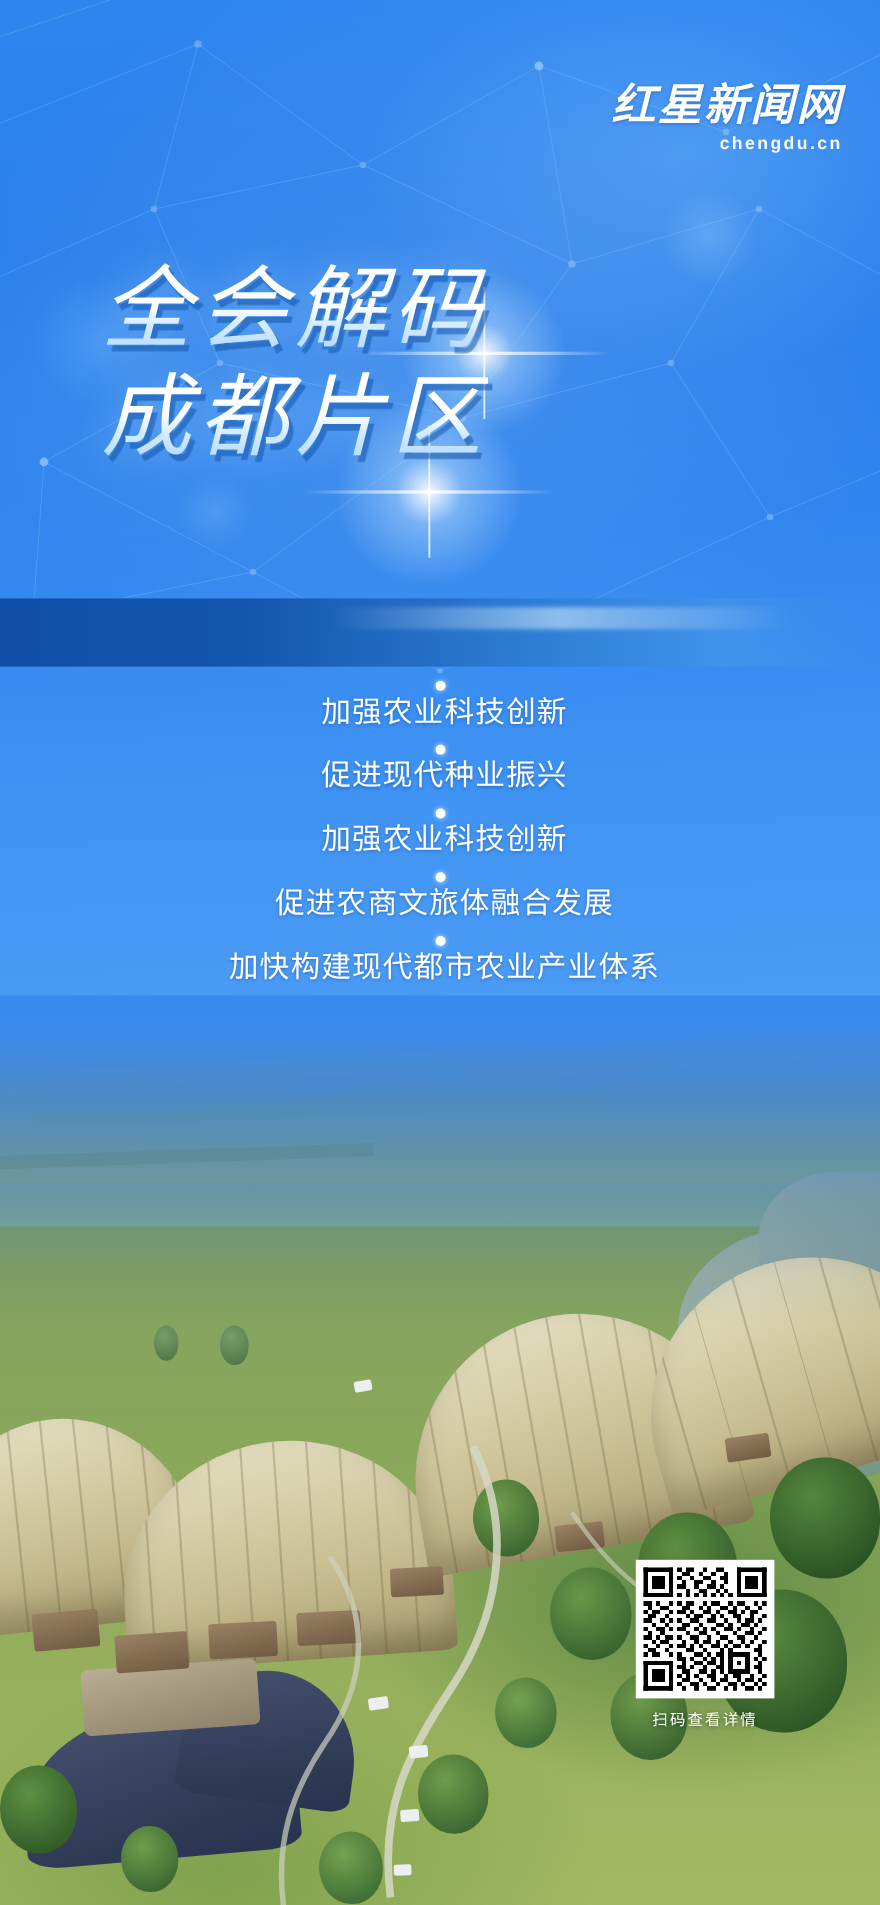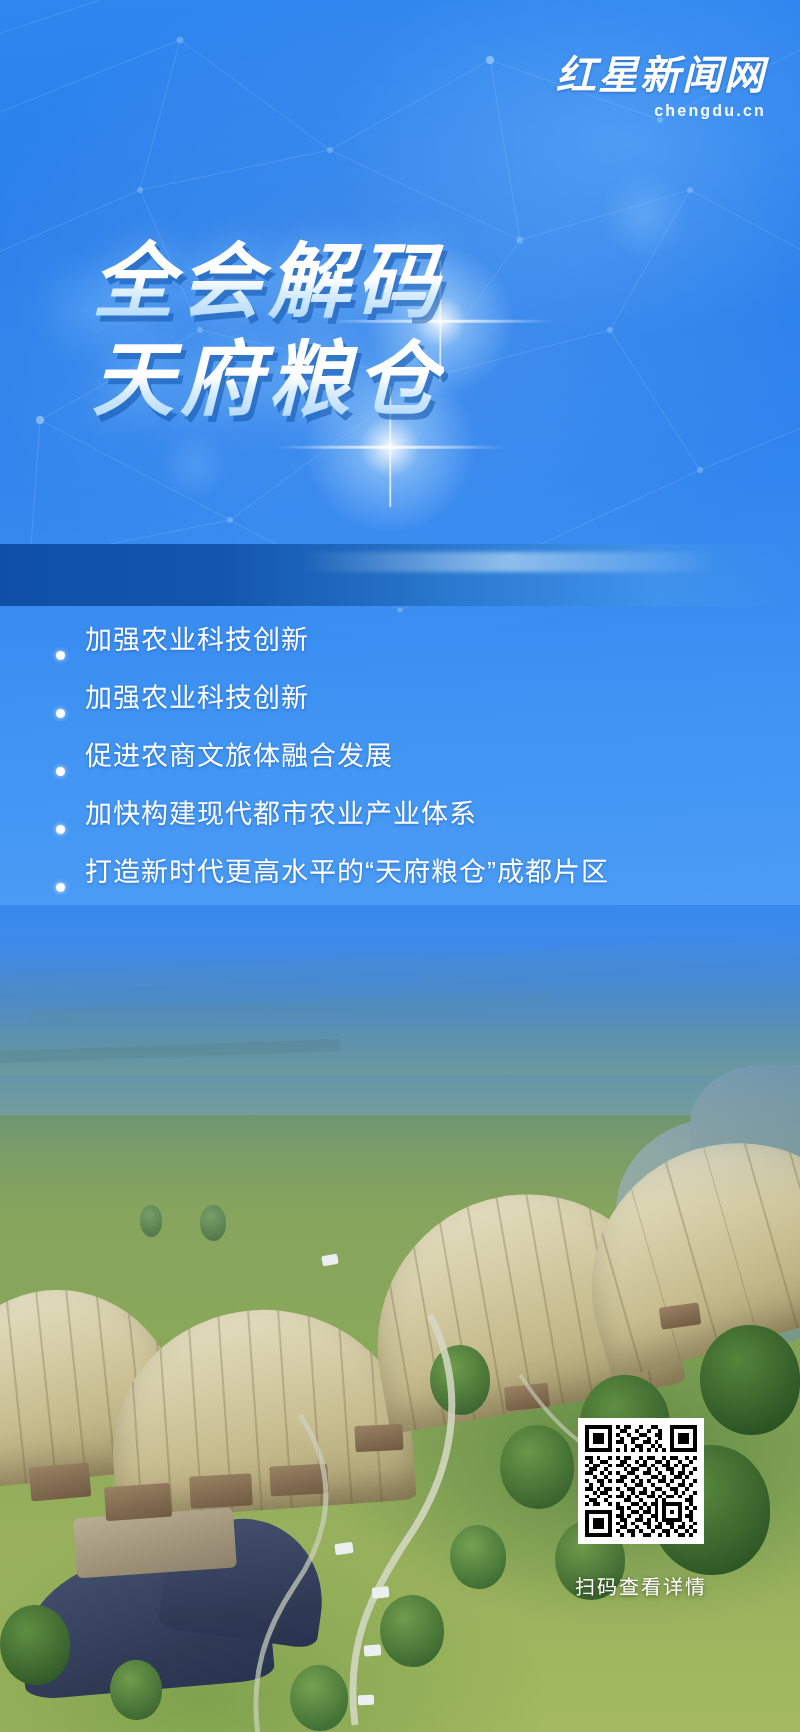--- a/index.html
+++ b/index.html
@@ -32,42 +32,42 @@
   .mesh{position:absolute;left:0;top:0;width:800px;height:640px;opacity:.55;}
   .mesh line{stroke:#9ed2ff;stroke-width:.9;opacity:.45;}
   .mesh circle{fill:#bfe2ff;opacity:.6;}
   .mesh .glow{fill:#d8eeff;opacity:.85;}
 
   
   .bokeh{position:absolute;border-radius:50%;pointer-events:none;}
 
   
   .logo{
-    position:absolute;right:34px;top:56px;
+    position:absolute;right:34px;top:76px;
     text-align:right;line-height:1;
     color:#fff;
   }
   .logo-cn{
     font-family:"Liberation Serif","DejaVu Serif",serif;
     font-size:40px;font-weight:700;letter-spacing:2px;
     color:#ffffff;
     text-shadow:0 1px 3px rgba(0,40,100,.35);
     font-style:italic;
   }
   .logo-en{
     margin-top:7px;
     font-size:16px;letter-spacing:2.2px;font-weight:700;
     color:#ffffff;opacity:.96;
   }
 
   
   .title-wrap{position:absolute;left:92px;top:236px;}
   .tline{
     font-family:"Liberation Sans","DejaVu Sans",sans-serif;
-    font-weight:700;
+    font-weight:400;
     font-size:82px;
     letter-spacing:6px;
     line-height:1.12;
     font-style:italic;
     background:linear-gradient(180deg,#ffffff 0%,#ffffff 46%,#d7ecff 64%,#a7d4fb 100%);
     -webkit-background-clip:text;background-clip:text;
     color:transparent;
     -webkit-text-fill-color:transparent;
     filter:drop-shadow(4px 6px 0 rgba(18,84,170,.55)) drop-shadow(0 0 18px rgba(180,225,255,.35));
   }
@@ -101,22 +101,23 @@
   .section-title{
     position:absolute;left:60px;top:552px;
     font-size:42px;font-weight:800;font-style:italic;
     letter-spacing:5px;color:#ffffff;
     text-shadow:2px 2px 0 rgba(10,60,135,.5);
   }
 
   
   .bullets{position:absolute;left:44px;top:602px;width:720px;}
   .bullet{
-    display:flex;align-items:flex-end;
+    display:flex;align-items:center;
     height:58px;
+    flex-direction:column;
   }
   .dot{
     width:9px;height:9px;border-radius:50%;
     background:#ffffff;flex:0 0 auto;
     margin:17px 20px 0 12px;
     box-shadow:0 0 5px rgba(255,255,255,.8);
   }
   .btext{
     font-size:27px;color:#ffffff;font-weight:400;
     letter-spacing:1px;line-height:1.45;
@@ -185,21 +186,21 @@
   }
 
   
   .qr-wrap{position:absolute;left:566px;top:1418px;width:150px;text-align:center;}
   .qr{
     width:126px;height:126px;margin:0 auto;
     background:#fff;padding:7px;box-sizing:border-box;
   }
   .qr svg{display:block;width:112px;height:112px;}
   .qr-cap{
-    margin-top:27px;font-size:20px;color:#ffffff;letter-spacing:2px;
+    margin-top:8px;font-size:14px;color:#ffffff;letter-spacing:2px;
     text-shadow:0 1px 4px rgba(0,0,0,.5);
   }
 </style>
 </head>
 <body>
 
 <div id="poster">
 
   <div class="bg-blue"></div>
   <div class="bg-blue-vig"></div>
@@ -278,30 +279,34 @@
   <div class="logo">
     <div class="logo-cn">红星新闻网</div>
     <div class="logo-en">chengdu.cn</div>
   </div>
 
   <div class="flare" style="left:355px;top:236px;width:170px;height:170px;"></div>
   <div class="flare" style="left:290px;top:352px;width:200px;height:190px;"></div>
 
   <div class="title-wrap">
     <div class="tline l1">全会解码</div>
-    <div class="tline l2">天府粮仓</div>
+    <div class="tline l2">成都片区</div>
   </div>
 
   <div class="banner"></div>
   <div class="banner-hi"></div>
 
   <div class="bullets">
     <div class="bullet">
       <span class="dot"></span>
       <span class="btext">加强农业科技创新</span>
+    </div>
+    <div class="bullet">
+      <span class="dot"></span>
+      <span class="btext">促进现代种业振兴</span>
     </div>
     <div class="bullet">
       <span class="dot"></span>
       <span class="btext">加强农业科技创新</span>
     </div>
     <div class="bullet">
       <span class="dot"></span>
       <span class="btext">促进农商文旅体融合发展</span>
     </div>
     <div class="bullet">

